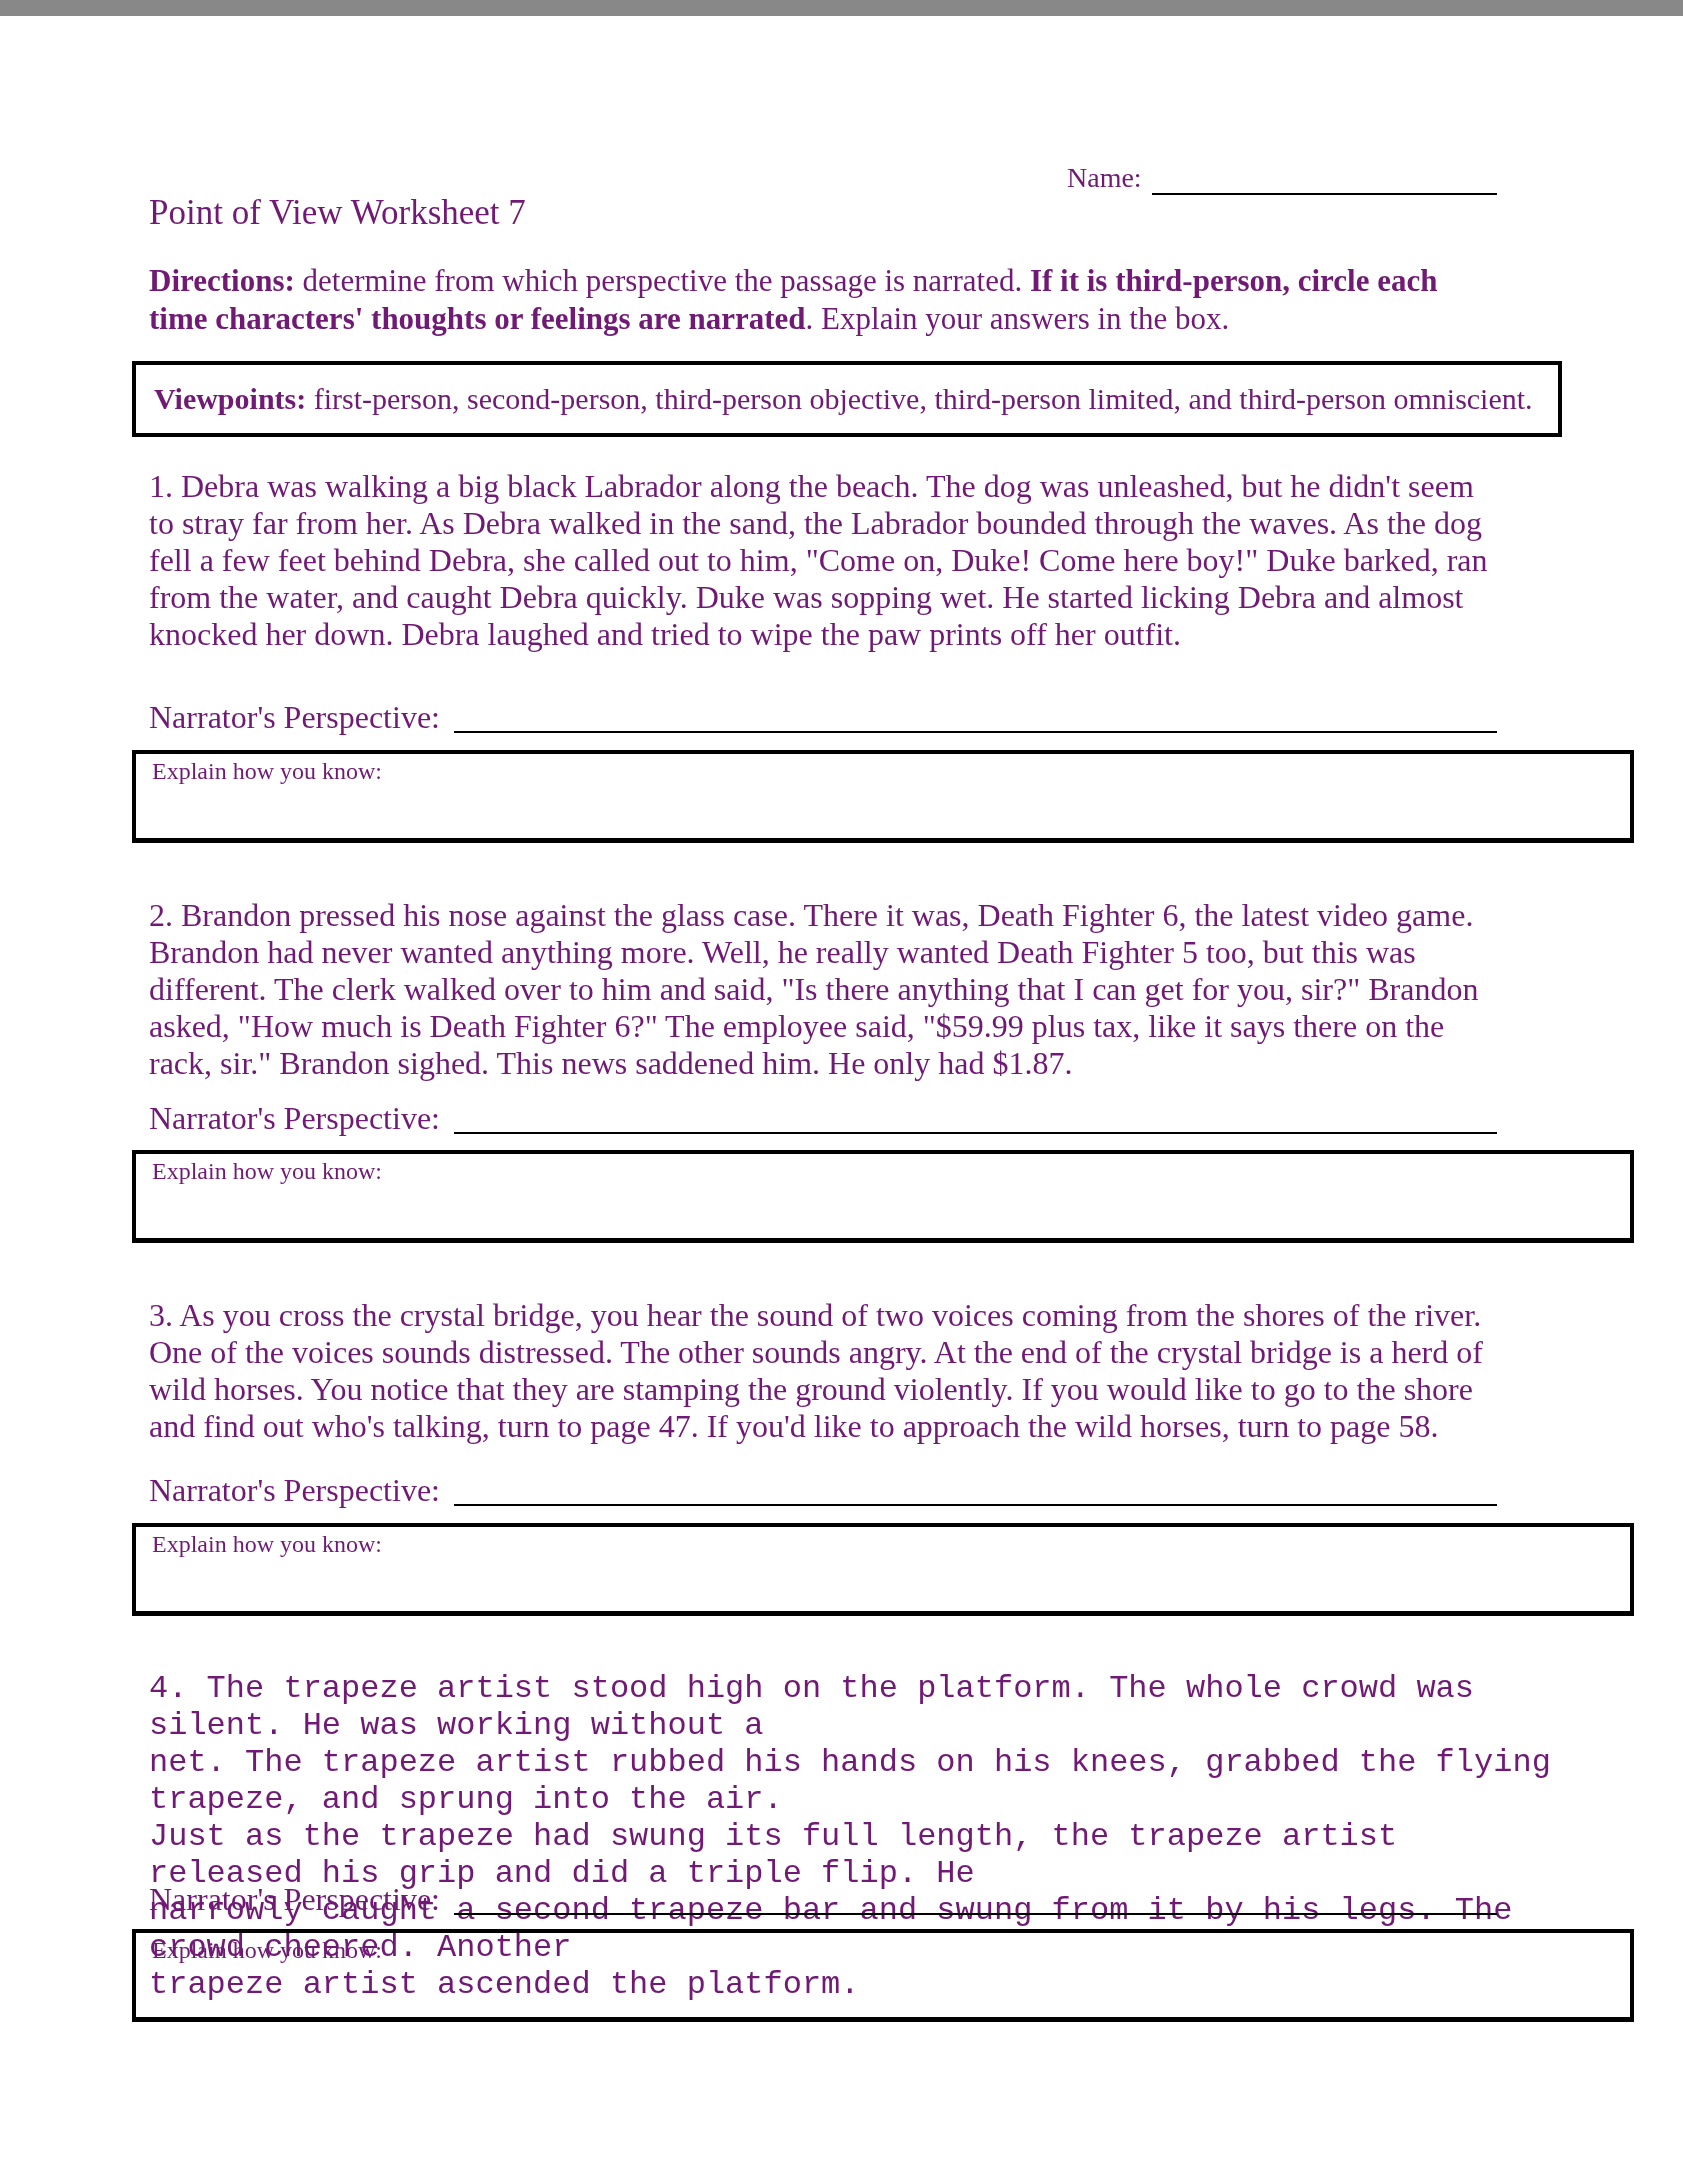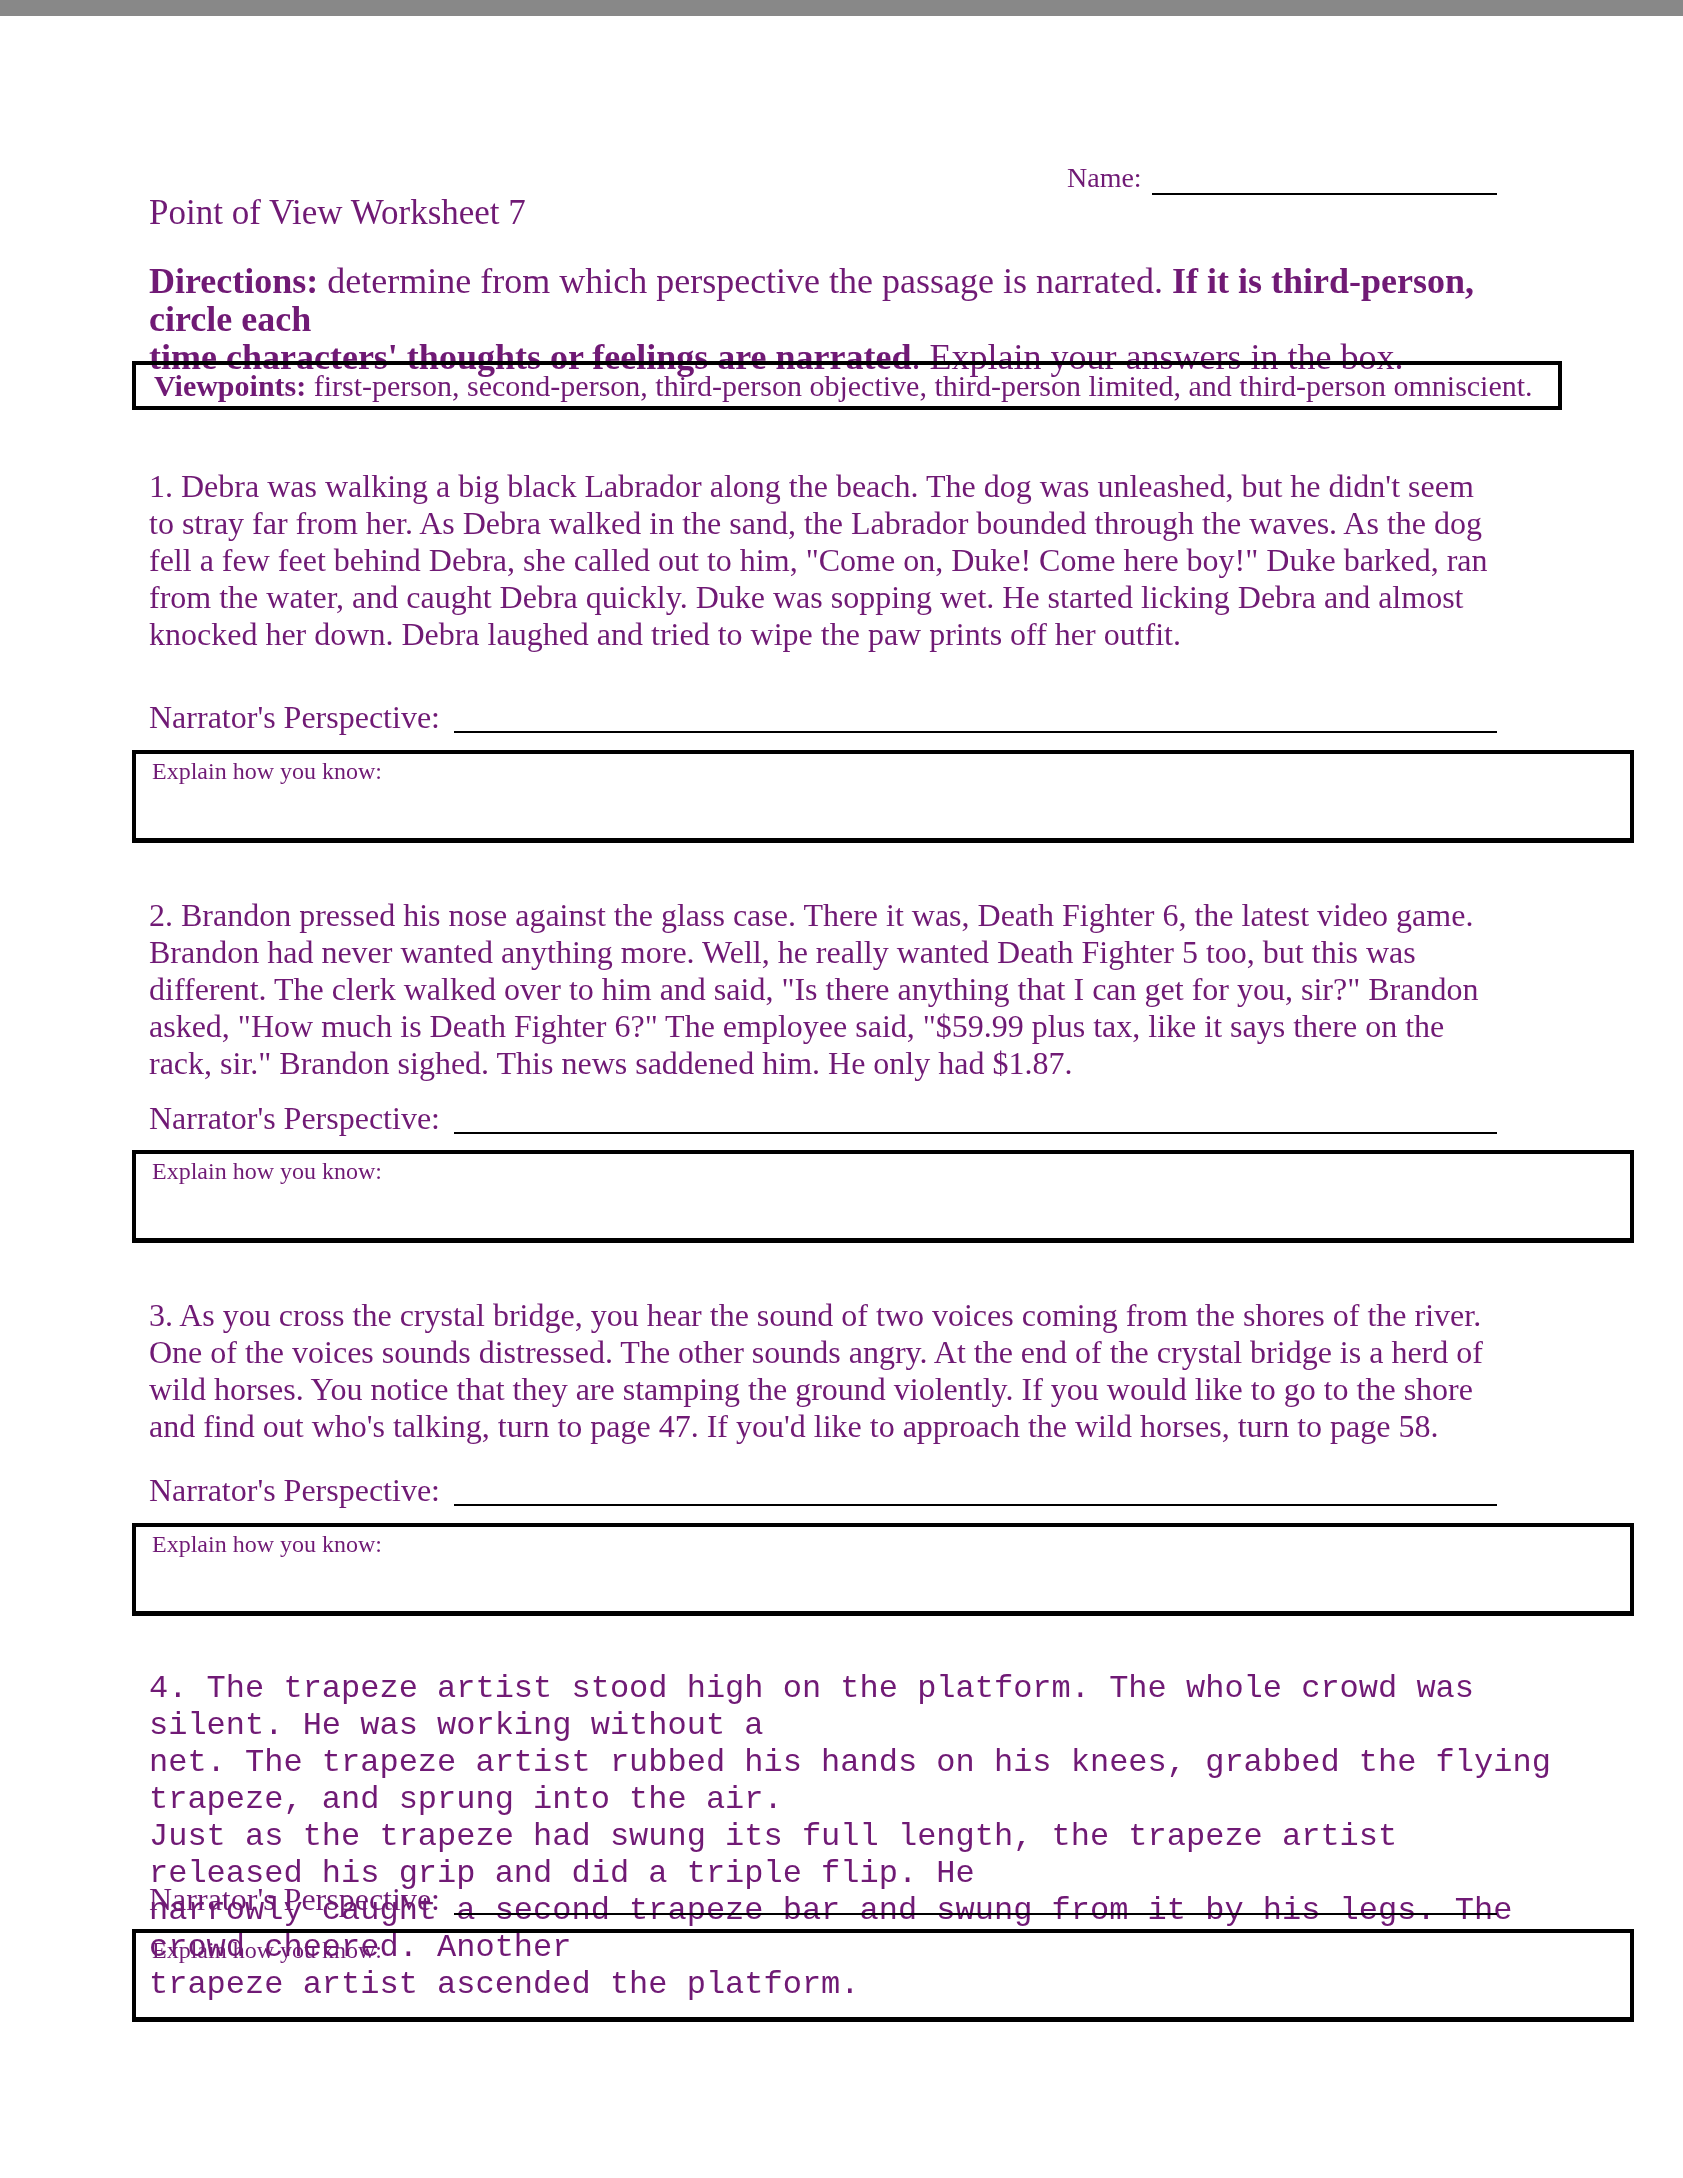--- a/index.html
+++ b/index.html
@@ -40,30 +40,30 @@
     font-weight: normal;
     line-height: 42px;
   }
 
   
   .directions {
     position: absolute;
     left: 149px; top: 246px;
     width: 1406px;
     margin: 0;
-    font-size: 36px;
+    font-size: 31px;
     line-height: 38px;
   }
   .directions .dir-line { display: block; }
 
   
   .vp-box {
     position: absolute;
     left: 132px; top: 345px;
-    width: 1430px; height: 49px;
+    width: 1430px; height: 76px;
     border: 4px solid #000;
     box-sizing: border-box;
     display: flex;
     align-items: center;
     padding-left: 18px;
     font-size: 30px;
   }
 
   
   .passage {

